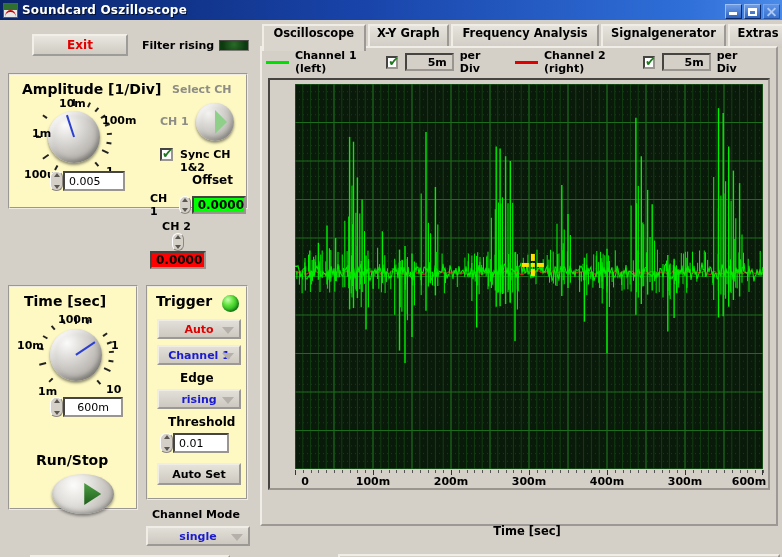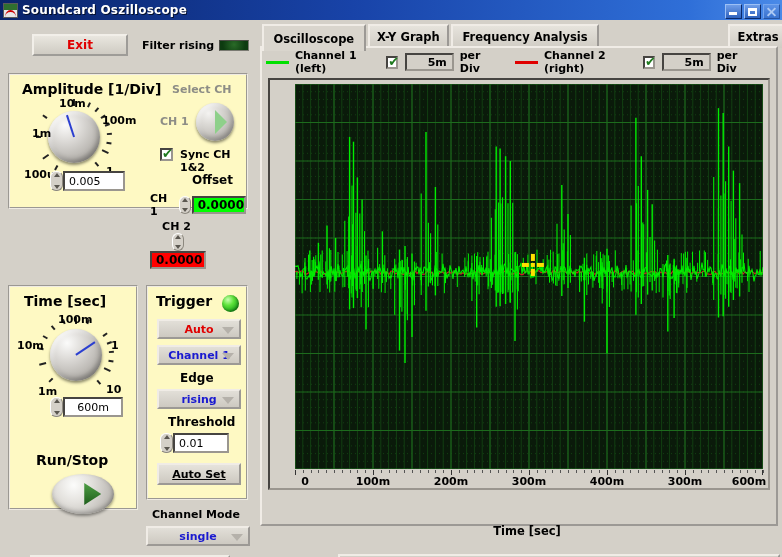--- a/index.html
+++ b/index.html
@@ -185,40 +185,40 @@
   #trig-src{left:9px;top:58px;width:84px;color:#1a1ad0;}
   #edge-lbl{position:absolute;left:32px;top:84px;font-size:12px;font-weight:bold;}
   #trig-edge{left:9px;top:102px;width:84px;color:#1a1ad0;}
   #thr-lbl{position:absolute;left:20px;top:128px;font-size:12px;font-weight:bold;}
   #thr-spin{left:12px;top:146px;}
   #thr-val{width:56px;}
   #autoset-btn{
     position:absolute;left:9px;top:176px;width:84px;height:22px;
     background:linear-gradient(to bottom,#e6e3dc,#cdc9c1);
     border:2px outset #f0ece6;font-size:11px;font-weight:bold;
-    display:flex;align-items:center;justify-content:center;cursor:pointer;text-decoration:underline;
+    display:flex;align-items:center;justify-content:center;cursor:pointer;
   }
   #chmode-lbl{position:absolute;left:152px;top:488px;font-size:11px;font-weight:bold;}
   #chmode{left:146px;top:506px;width:104px;color:#1a1ad0;text-align:center;}
   #copyright{
     position:absolute;left:30px;top:535px;width:200px;height:18px;
     background:linear-gradient(to bottom,#e2dfd8,#cbc7bf);
     border:2px outset #f0ece6;
     display:flex;align-items:center;justify-content:center;
     font-size:10px;font-weight:bold;color:#000;
   }
 
   
   #right{position:absolute;left:256px;top:20px;width:526px;height:537px;background:#d4d0c8;}
   #tabstrip{position:absolute;left:4px;top:4px;width:518px;height:24px;}
   .tab{
     position:absolute;top:0;height:24px;
     background:linear-gradient(to bottom,#e6e3dc,#d0ccc4);
     border:2px outset #f0ece6;border-bottom:none;
-    display:flex;align-items:center;justify-content:center;
+    display:flex;justify-content:center;
     font-size:11.5px;font-weight:bold;color:#000;cursor:pointer;
     padding:0 7px;
   }
   .tab.active{background:#d9d5cd;height:27px;z-index:3;}
   #tabbody{
     position:absolute;left:4px;top:26px;width:518px;height:480px;
     background:#d4d0c8;border:2px outset #f0ece6;
   }
   #legend{position:absolute;left:4px;top:4px;width:506px;height:20px;display:flex;align-items:center;}
   .legline{width:26px;height:3px;margin-right:6px;}
@@ -427,20 +427,23 @@
 
   <div id="tabstrip">
       <div class="tab active" style="left: 2px; width: 103.6px; top: 0px;">
         <span>Oscilloscope</span>
       </div>
       <div class="tab" style="left: 107.6px; width: 81.7px;">
         <span>X-Y Graph</span>
       </div>
       <div class="tab" style="left: 191.3px; width: 147.4px;">
         <span>Frequency Analysis</span>
+      </div>
+      <div class="tab" style="left: 340.7px; width: 125.5px;">
+        <span>Signalgenerator</span>
       </div>
       <div class="tab" style="left: 468.2px; width: 59.8px;">
         <span>Extras</span>
       </div>
     </div>
 
   <div id="tabbody">
 
     <div id="legend">
       <span class="legline" style="background:#00e000"></span>

